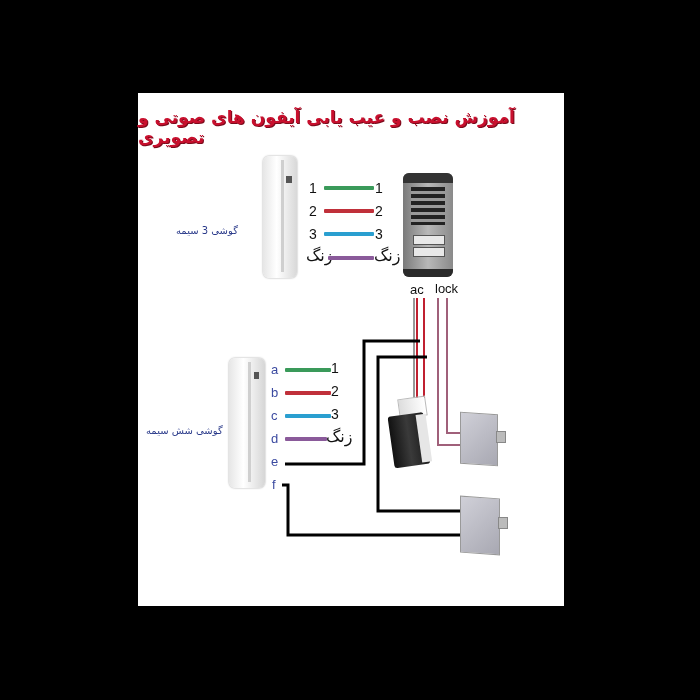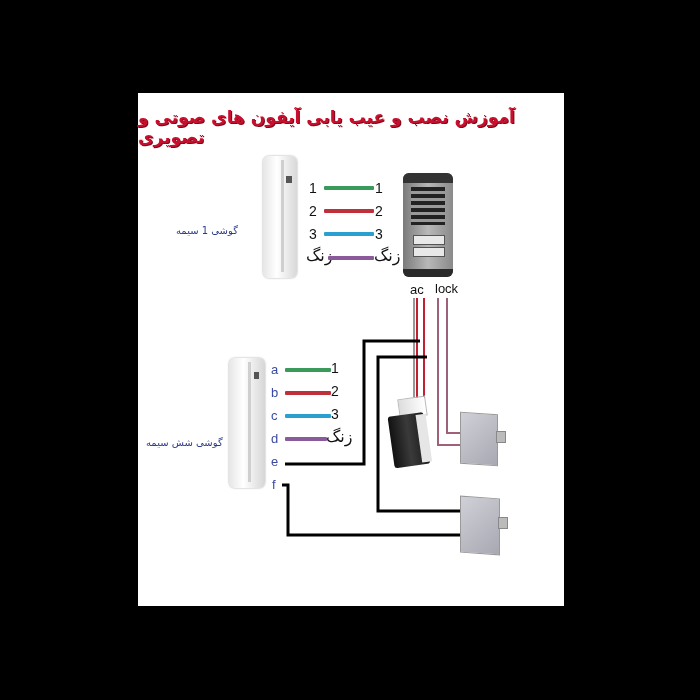--- a/index.html
+++ b/index.html
@@ -30,21 +30,21 @@
     <polyline points="300,205 300,352 322,352" fill="none" stroke="#a0607a" stroke-width="2"></polyline>
     <polyline points="309,205 309,340 322,340" fill="none" stroke="#a0607a" stroke-width="2"></polyline>
 
     <polyline points="147,371 226,371 226,248 282,248" fill="none" stroke="#000" stroke-width="3"></polyline>
 
     <polyline points="289,264 240,264 240,418 322,418" fill="none" stroke="#000" stroke-width="3"></polyline>
 
     <polyline points="144,392 150,392 150,442 322,442" fill="none" stroke="#000" stroke-width="3"></polyline>
   </svg>
 
-  <div class="abs label-fa" style="left:38px; top:132px;">گوشی 1 سیمه</div>
+  <div class="abs label-fa" style="left:38px; top:132px;">گوشی 3 سیمه</div>
 
   <div class="abs" style="left:125px; top:63px; width:34px; height:122px;">
     <div style="position:absolute; left:0; top:0; width:34px; height:122px; background:linear-gradient(90deg,#e6e6e6,#ffffff 40%,#d8d8d8); border-radius:6px; box-shadow:0 0 2px #999;"></div>
     <div style="position:absolute; left:18px; top:4px; width:3px; height:112px; background:#cfcfcf;"></div>
     <div style="position:absolute; left:23px; top:20px; width:6px; height:7px; background:#555;"></div>
   </div>
 
   <div class="abs num" style="left:171px; top:88px;">1</div>
   <div class="abs num" style="left:171px; top:111px;">2</div>
   <div class="abs num" style="left:171px; top:134px;">3</div>
@@ -64,21 +64,21 @@
     <div style="position:absolute; left:0; top:0; width:50px; height:104px; background:linear-gradient(90deg,#7a7a7a,#b8b8b8 50%,#8a8a8a); border-radius:6px;"></div>
     <div style="position:absolute; left:0; top:0; width:50px; height:10px; background:#333; border-radius:6px 6px 0 0;"></div>
     <div style="position:absolute; left:8px; top:14px; width:34px; height:38px; background:repeating-linear-gradient(180deg,#222 0 4px,#999 4px 7px);"></div>
     <div style="position:absolute; left:10px; top:62px; width:30px; height:8px; background:#e8e8e8; border:1px solid #555;"></div>
     <div style="position:absolute; left:10px; top:74px; width:30px; height:8px; background:#e8e8e8; border:1px solid #555;"></div>
     <div style="position:absolute; left:0; top:96px; width:50px; height:8px; background:#2a2a2a; border-radius:0 0 6px 6px;"></div>
   </div>
   <div class="abs tag" style="left:272px; top:189px;">ac</div>
   <div class="abs tag" style="left:297px; top:188px;">lock</div>
 
-  <div class="abs label-fa" style="left:8px; top:344px;">گوشی شش سیمه</div>
+  <div class="abs label-fa" style="left:8px; top:332px;">گوشی شش سیمه</div>
 
   <div class="abs" style="left:91px; top:265px; width:36px; height:130px;">
     <div style="position:absolute; left:0; top:0; width:36px; height:130px; background:linear-gradient(90deg,#e6e6e6,#ffffff 40%,#d6d6d6); border-radius:6px; box-shadow:0 0 2px #999;"></div>
     <div style="position:absolute; left:19px; top:4px; width:3px; height:120px; background:#cfcfcf;"></div>
     <div style="position:absolute; left:25px; top:14px; width:5px; height:7px; background:#555;"></div>
   </div>
 
   <div class="abs letter" style="left:133px; top:270px;">a</div>
   <div class="abs letter" style="left:133px; top:293px;">b</div>
   <div class="abs letter" style="left:133px; top:316px;">c</div>

